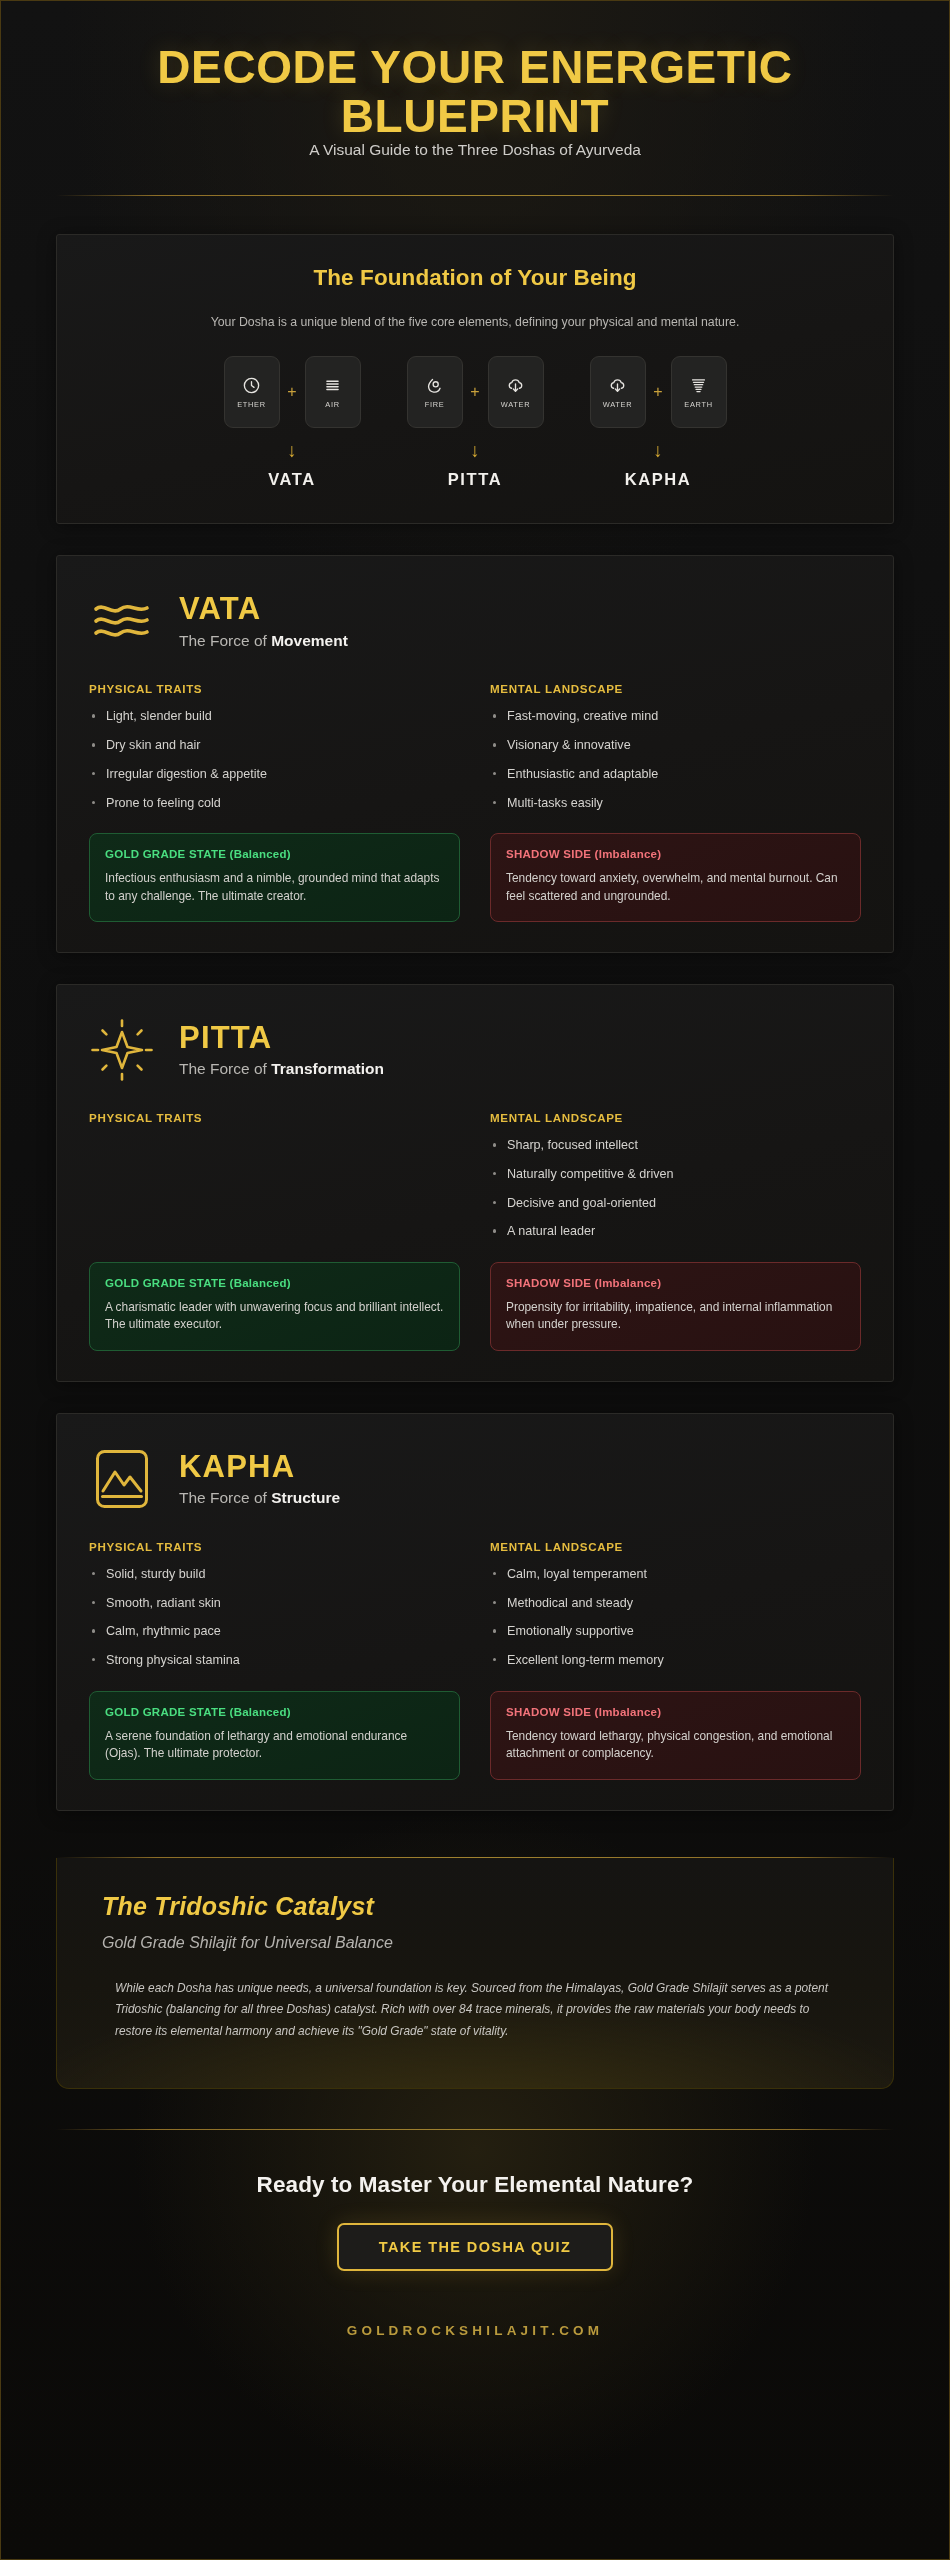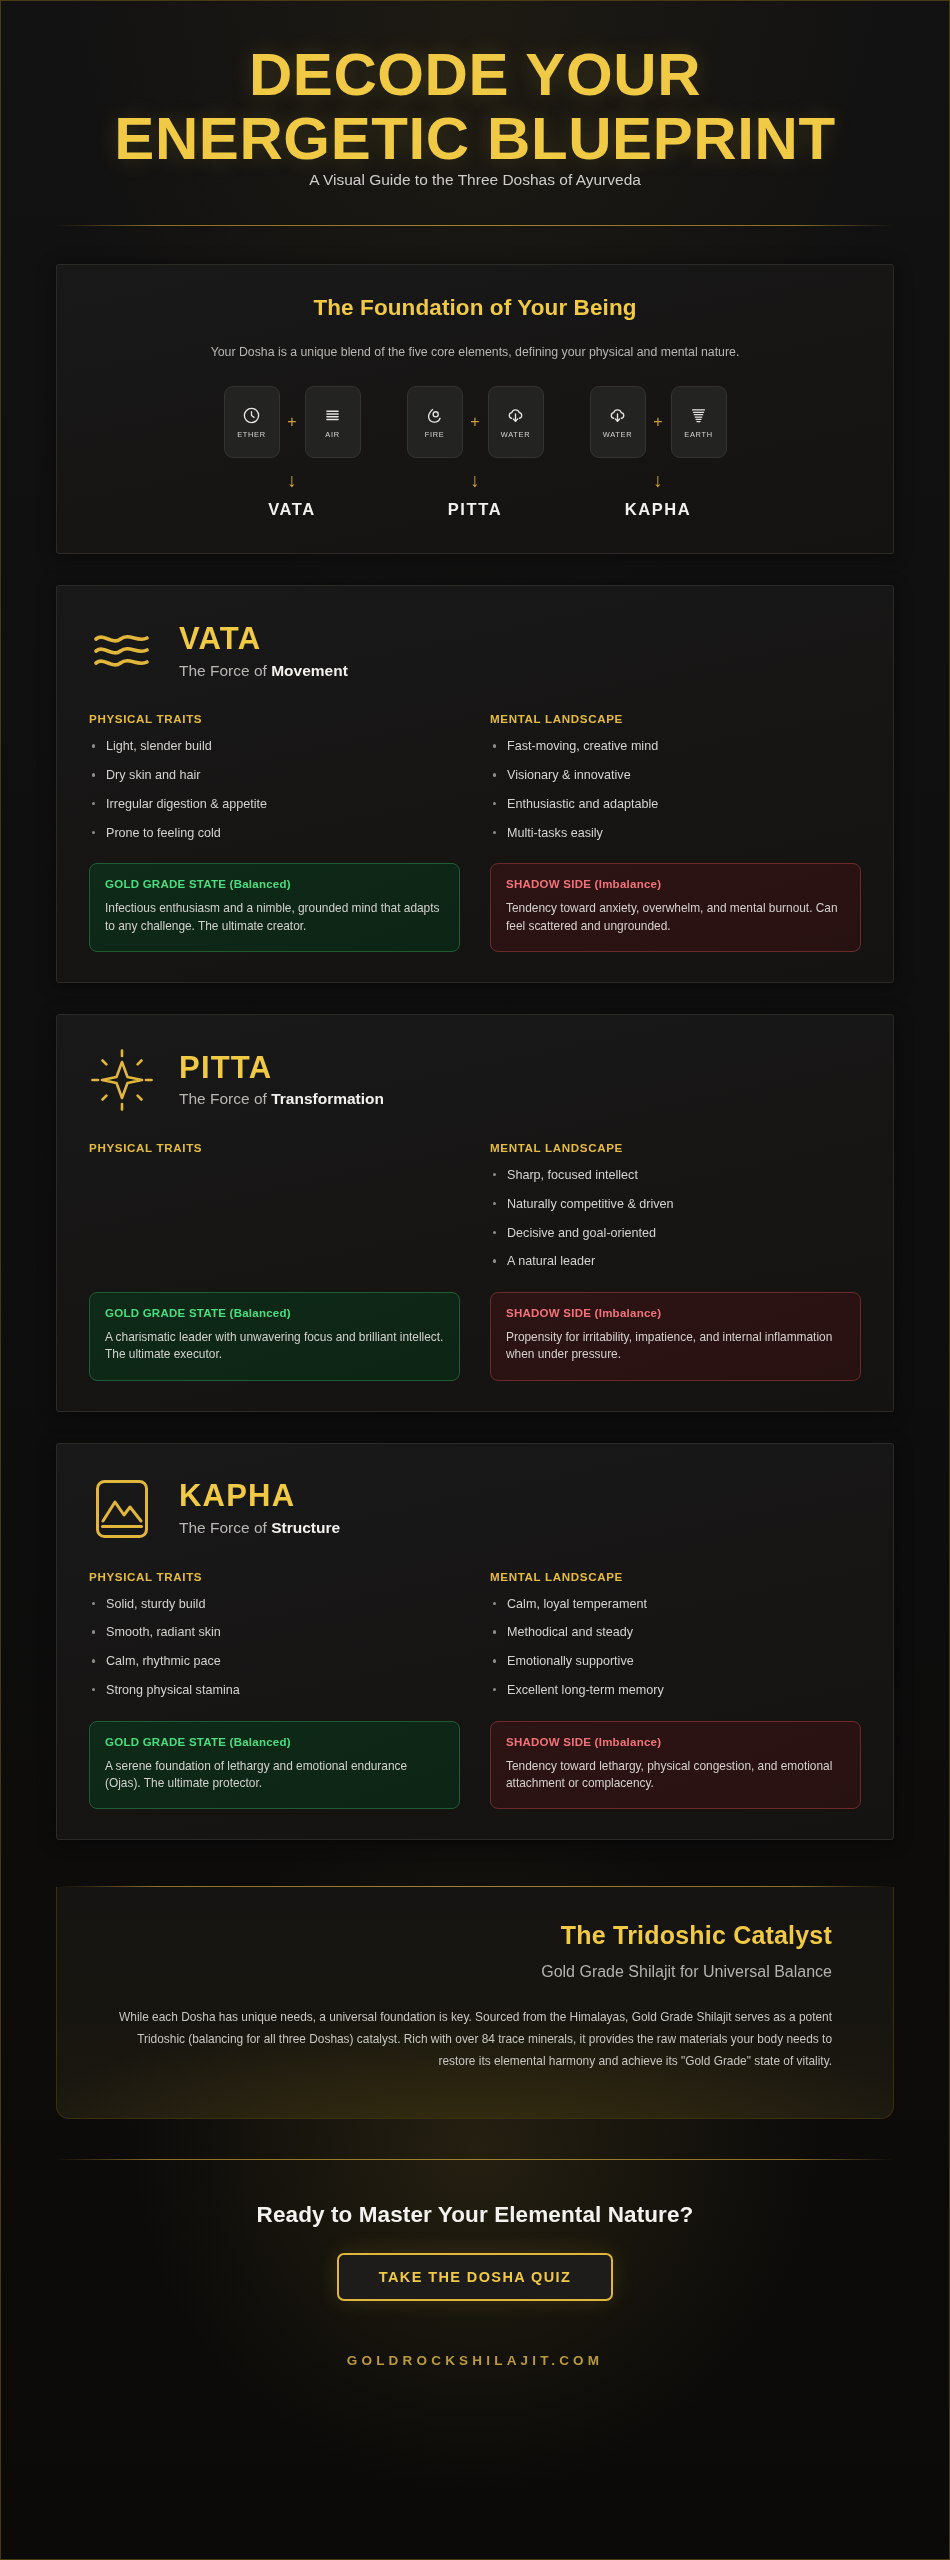--- a/index.html
+++ b/index.html
@@ -27,21 +27,21 @@
     padding: 0 55px;
     overflow: hidden;
   }
 
   
   .header {
     padding-top: 42px;
     text-align: center;
   }
   .main-title {
-    font-size: 60px;
+    font-size: 46px;
     line-height: 1.07;
     font-weight: 700;
     letter-spacing: 0.6px;
     color: #f0c945;
     text-transform: uppercase;
     text-shadow: 0 0 22px rgba(240,201,69,0.18);
     padding: 0 18px;
   }
   .subtitle {
     font-size: 15.5px;
@@ -262,28 +262,29 @@
   }
 
   
   .catalyst-wrap { margin-top: 46px; }
   .catalyst-divider {
     height: 1px;
     background: linear-gradient(90deg, rgba(160,122,40,0) 0%, #8d6e27 12%, #a0822f 50%, #8d6e27 88%, rgba(160,122,40,0) 100%);
   }
   .catalyst {
     margin-top: 0;
-    padding: 34px 61px 46px;
-    text-align: right;
+    padding: 34px 45px 46px;
+    text-align: left;
     border-radius: 0 0 13px 13px;
     border: 1px solid #3a3009;
     border-top: none;
     background:
       radial-gradient(ellipse 85% 95% at 50% 118%, #3a3110 0%, rgba(30,26,14,0) 68%),
       linear-gradient(180deg, #151412 0%, #17150f 55%, #1b1810 100%);
+    font-style: italic;
   }
   .catalyst-title {
     font-size: 25px;
     font-weight: 700;
     color: #f0c945;
     letter-spacing: 0.2px;
   }
   .catalyst-sub {
     margin-top: 13px;
     font-size: 16px;

